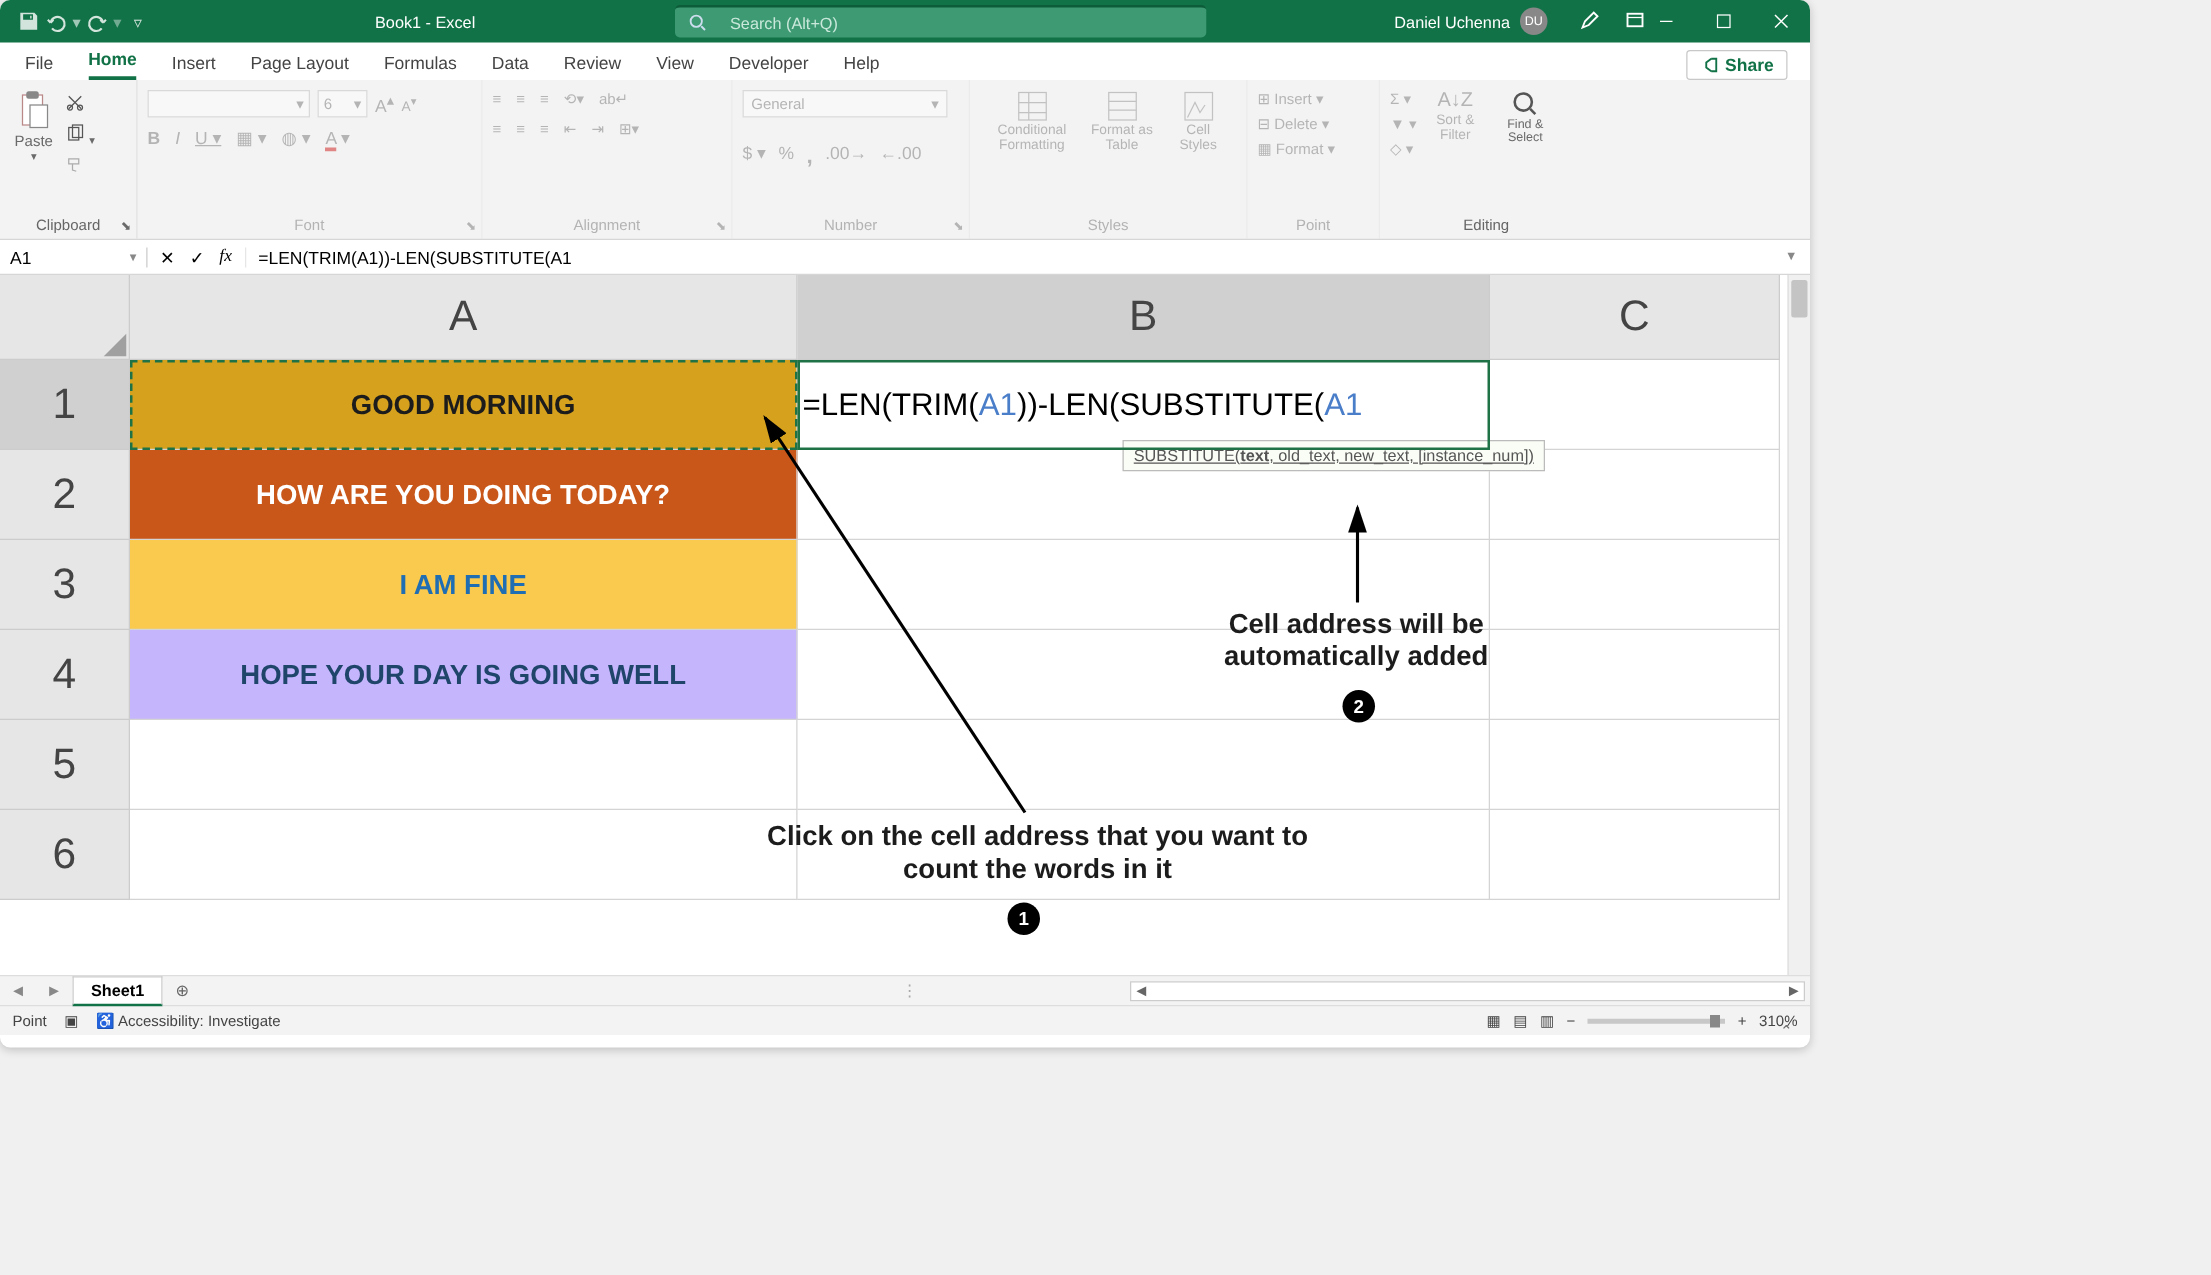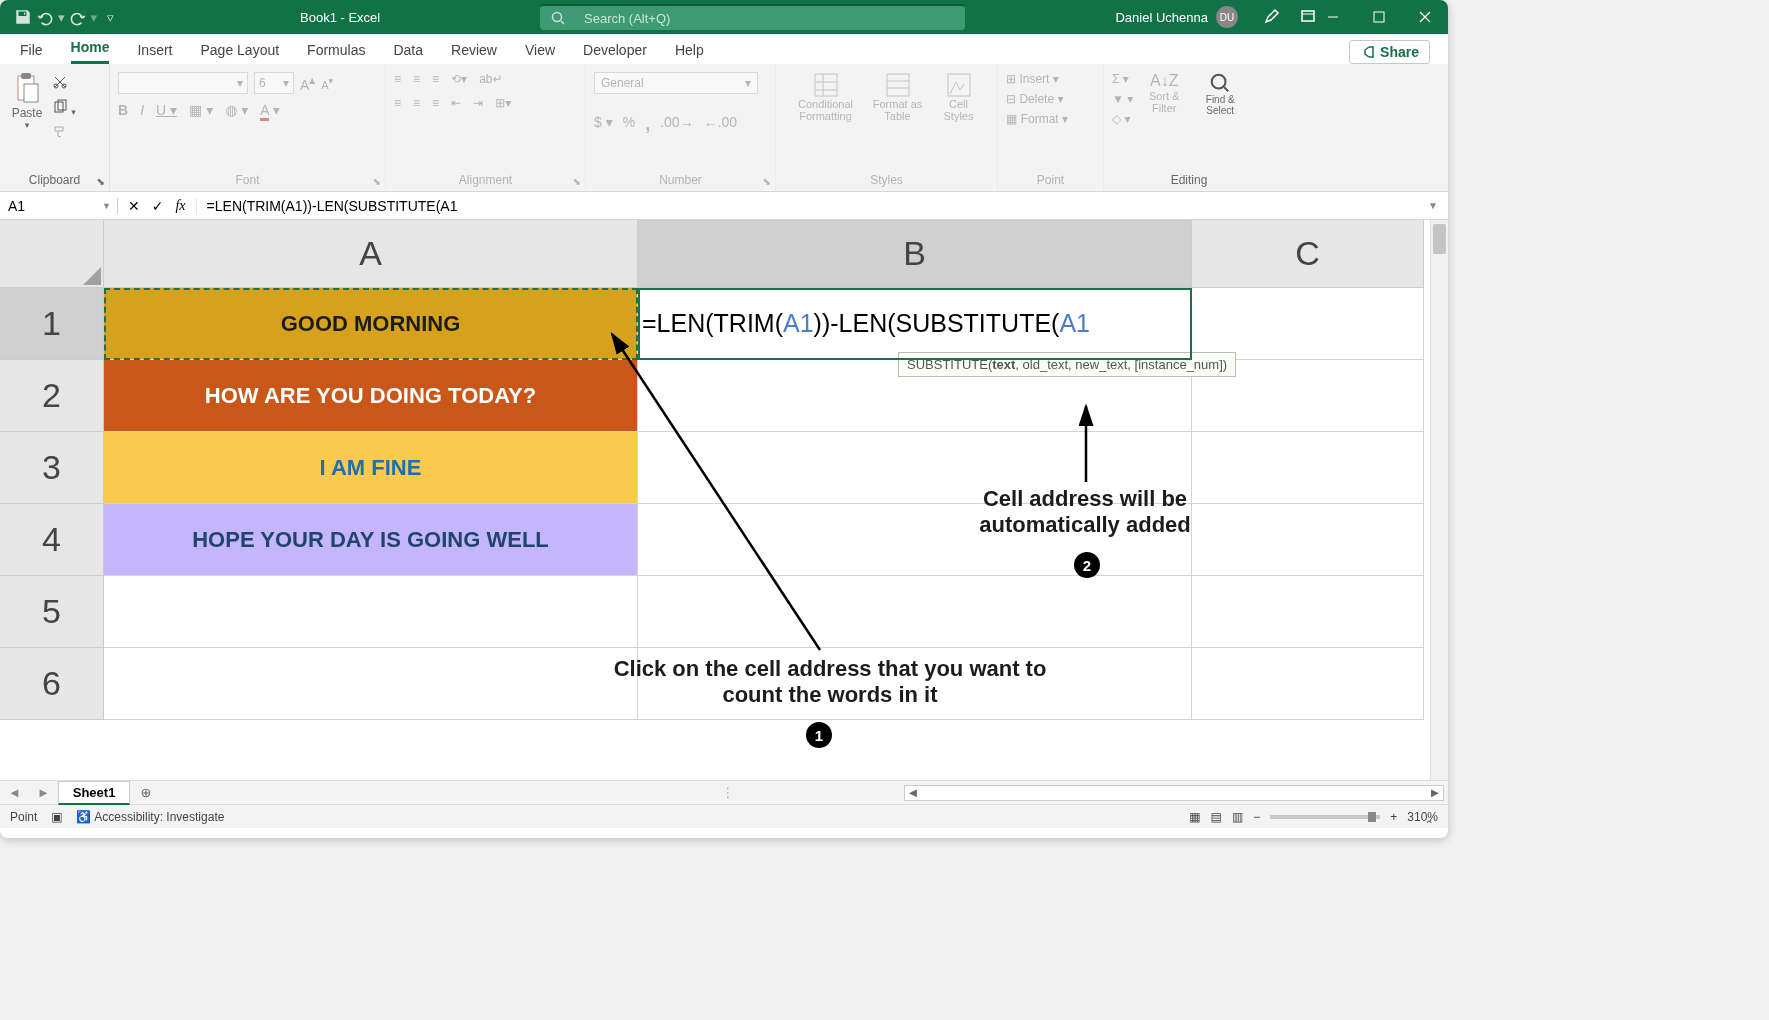--- a/index.html
+++ b/index.html
@@ -358,21 +358,21 @@
             <span>=LEN(TRIM(</span><span id="ref1" style="color: rgb(74, 126, 201);">A1</span><span>))-LEN(SUBSTITUTE(</span><span id="ref2" style="color: rgb(74, 126, 201);">A1</span>
           </span>
         </div>
         <div class="cell colC"></div>
       </div>
       <div class="row">
         <div class="cell colA" id="cA2" style="background: rgb(201, 87, 26); color: rgb(255, 255, 255);">
             <span>HOW ARE YOU DOING TODAY?</span>
           </div>
         <div class="cell colB">
-          <div class="tooltip" style="left:260px;top:-8px;"><span>SUBSTITUTE(</span><b>text</b><span>, old_text, new_text, [instance_num])</span></div>
+          <div class="tooltip" style="left:260px;top:-8px;text-decoration:underline;"><span>SUBSTITUTE(</span><b>text</b><span>, old_text, new_text, [instance_num])</span></div>
         </div>
         <div class="cell colC"></div>
       </div>
       <div class="row">
         <div class="cell colA" id="cA3" style="background: rgb(249, 202, 77); color: rgb(31, 109, 179);">
             <span>I AM FINE</span>
           </div>
         <div class="cell colB"></div>
         <div class="cell colC"></div>
       </div>

